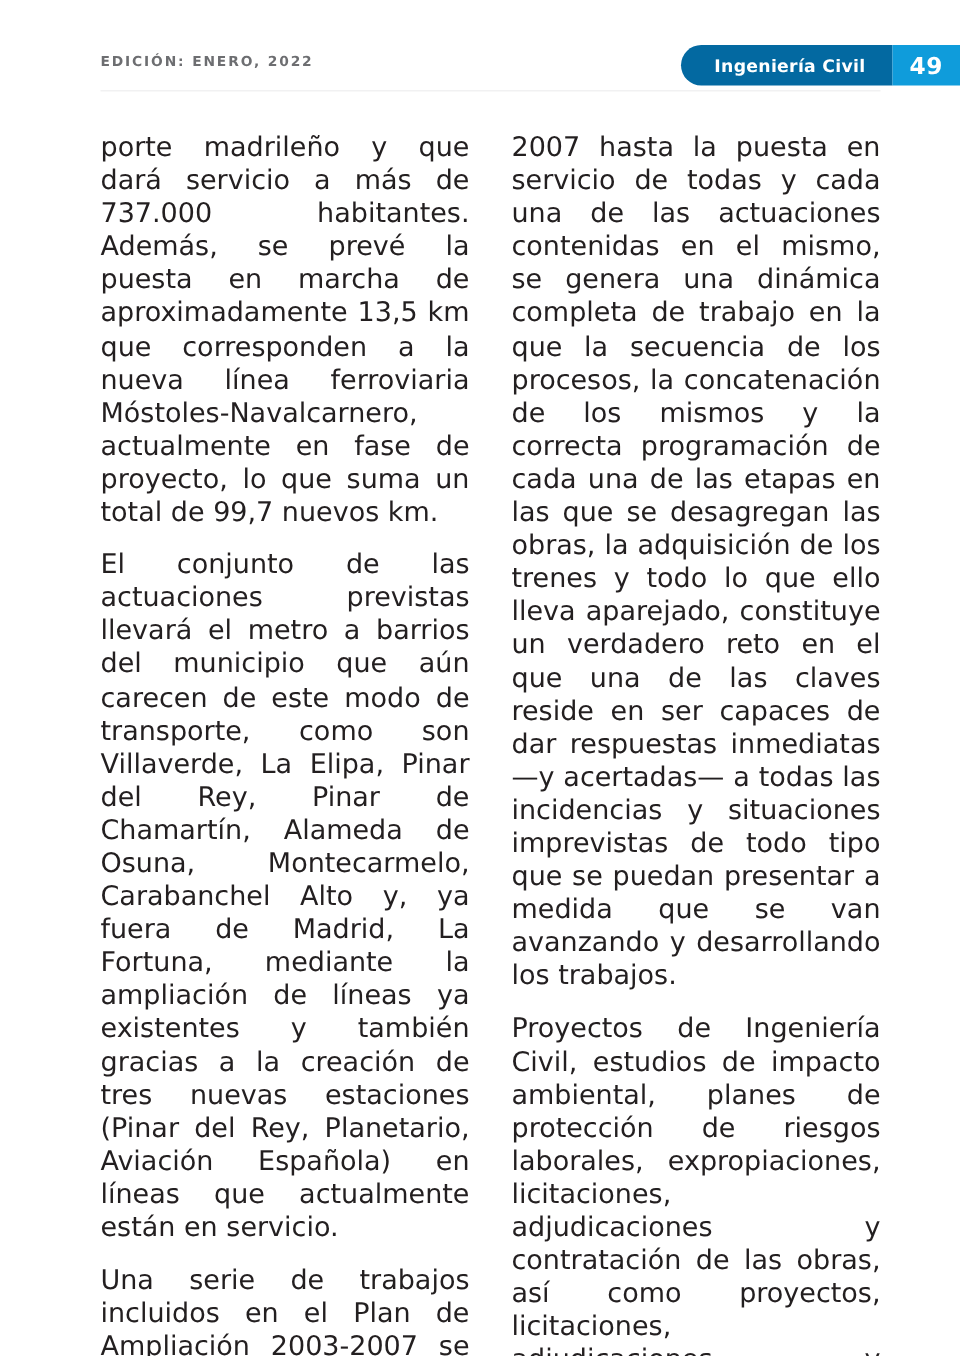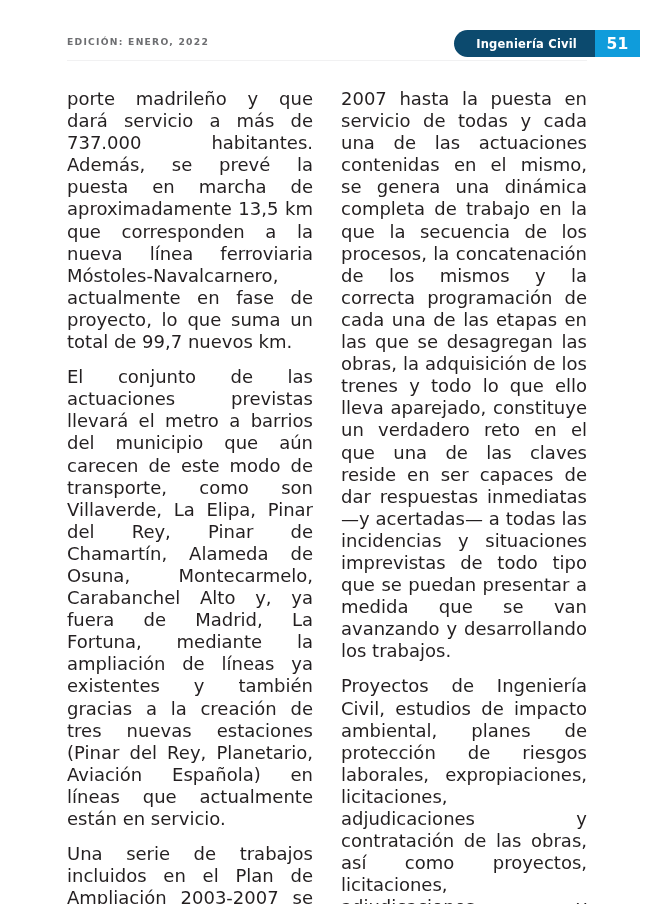--- a/index.html
+++ b/index.html
@@ -52,21 +52,21 @@
     height: 1px;
     background: #f1f1f2;
   }
 
   .section-badge {
     position: absolute;
     right: 55px;
     top: 0;
     height: 27px;
     min-width: 110px;
-    background: #0c4a6e;
+    background: #0369a1;
     border-radius: 13.5px 0 0 13.5px;
     display: flex;
     align-items: center;
     padding: 0 18px 0 22px;
     box-sizing: border-box;
   }
   .section-badge span {
     color: #ffffff;
     font-size: 11.5px;
     font-weight: 700;
@@ -128,21 +128,21 @@
   <div class="page-header">
     <div class="edition-label">EDICIÓN: ENERO, 2022</div>
 
     <div class="header-rule"></div>
 
     <div class="section-badge">
       <span>Ingeniería Civil</span>
     </div>
 
     <div class="page-number-box">
-      <span>51</span>
+      <span>49</span>
     </div>
   </div>
 
   <div class="body-columns">
 
     <div class="column">
       <p>porte madrileño y que dará servicio a más de 737.000 habitantes. Además, se prevé la puesta en marcha de aproximadamente 13,5 km que corresponden a la nueva línea ferroviaria Móstoles-Navalcarnero, actualmente en fase de proyecto, lo que suma un total de 99,7 nuevos km.</p>
       <p>El conjunto de las actuaciones previstas llevará el metro a barrios del municipio que aún carecen de este modo de transporte, como son Villaverde, La Elipa, Pinar del Rey, Pinar de Chamartín, Alameda de Osuna, Montecarmelo, Carabanchel Alto y, ya fuera de Madrid, La Fortuna, mediante la ampliación de líneas ya existentes y también gracias a la creación de tres nuevas estaciones (Pinar del Rey, Planetario, Aviación Española) en líneas que actualmente están en servicio.</p>
       <p>Una serie de trabajos incluidos en el Plan de Ampliación 2003-2007 se adelantarán a las demandas de los nuevos desarrollos urbanísticos tanto del norte de la capital (Sanchinarro y Las Tablas, en la modalidad de Metro Ligero) como del sur (Ensanche de Vallecas). Además, la Red del Metropolitano proseguirá la tendencia ya iniciada en planes anteriores de proporcionar servicio a otros municipios de la Comunidad de Madrid, extendiéndose, a través de Metronorte, a los municipios de Alcobendas y San Sebastián de los Reyes, de Metroeste, acercando Madrid al Corredor del Henares, San Fernando y Coslada.</p>
 

